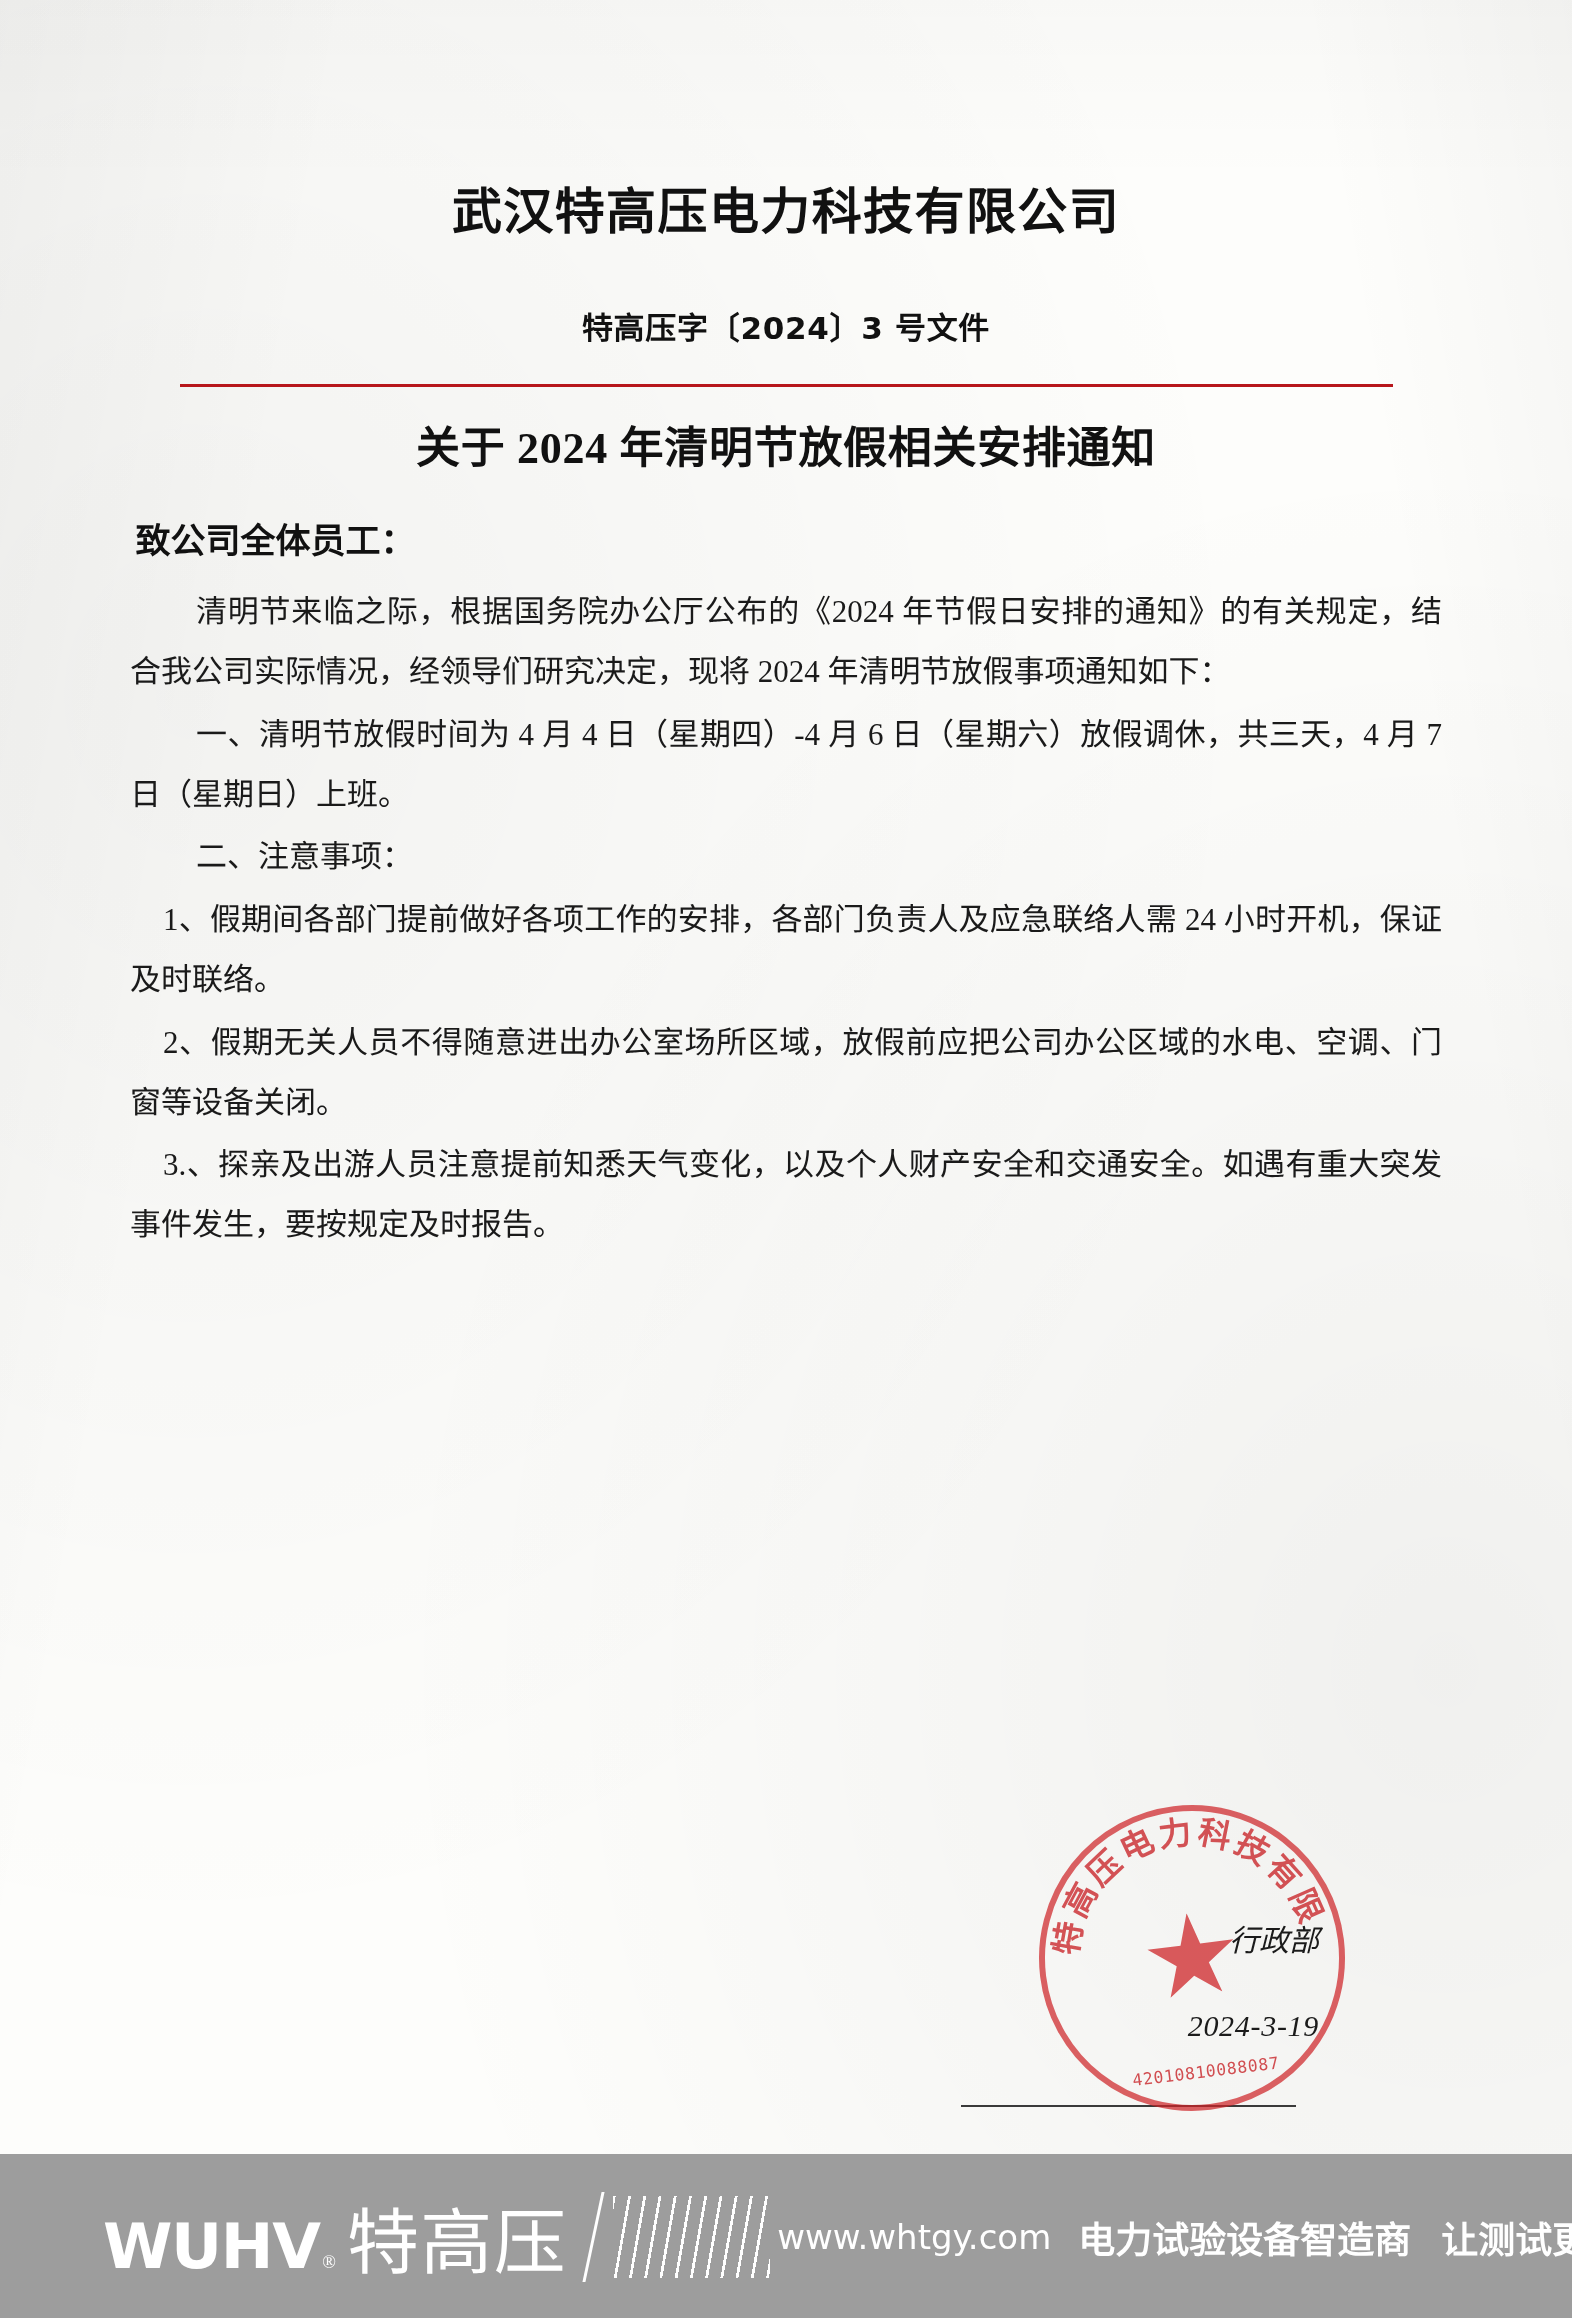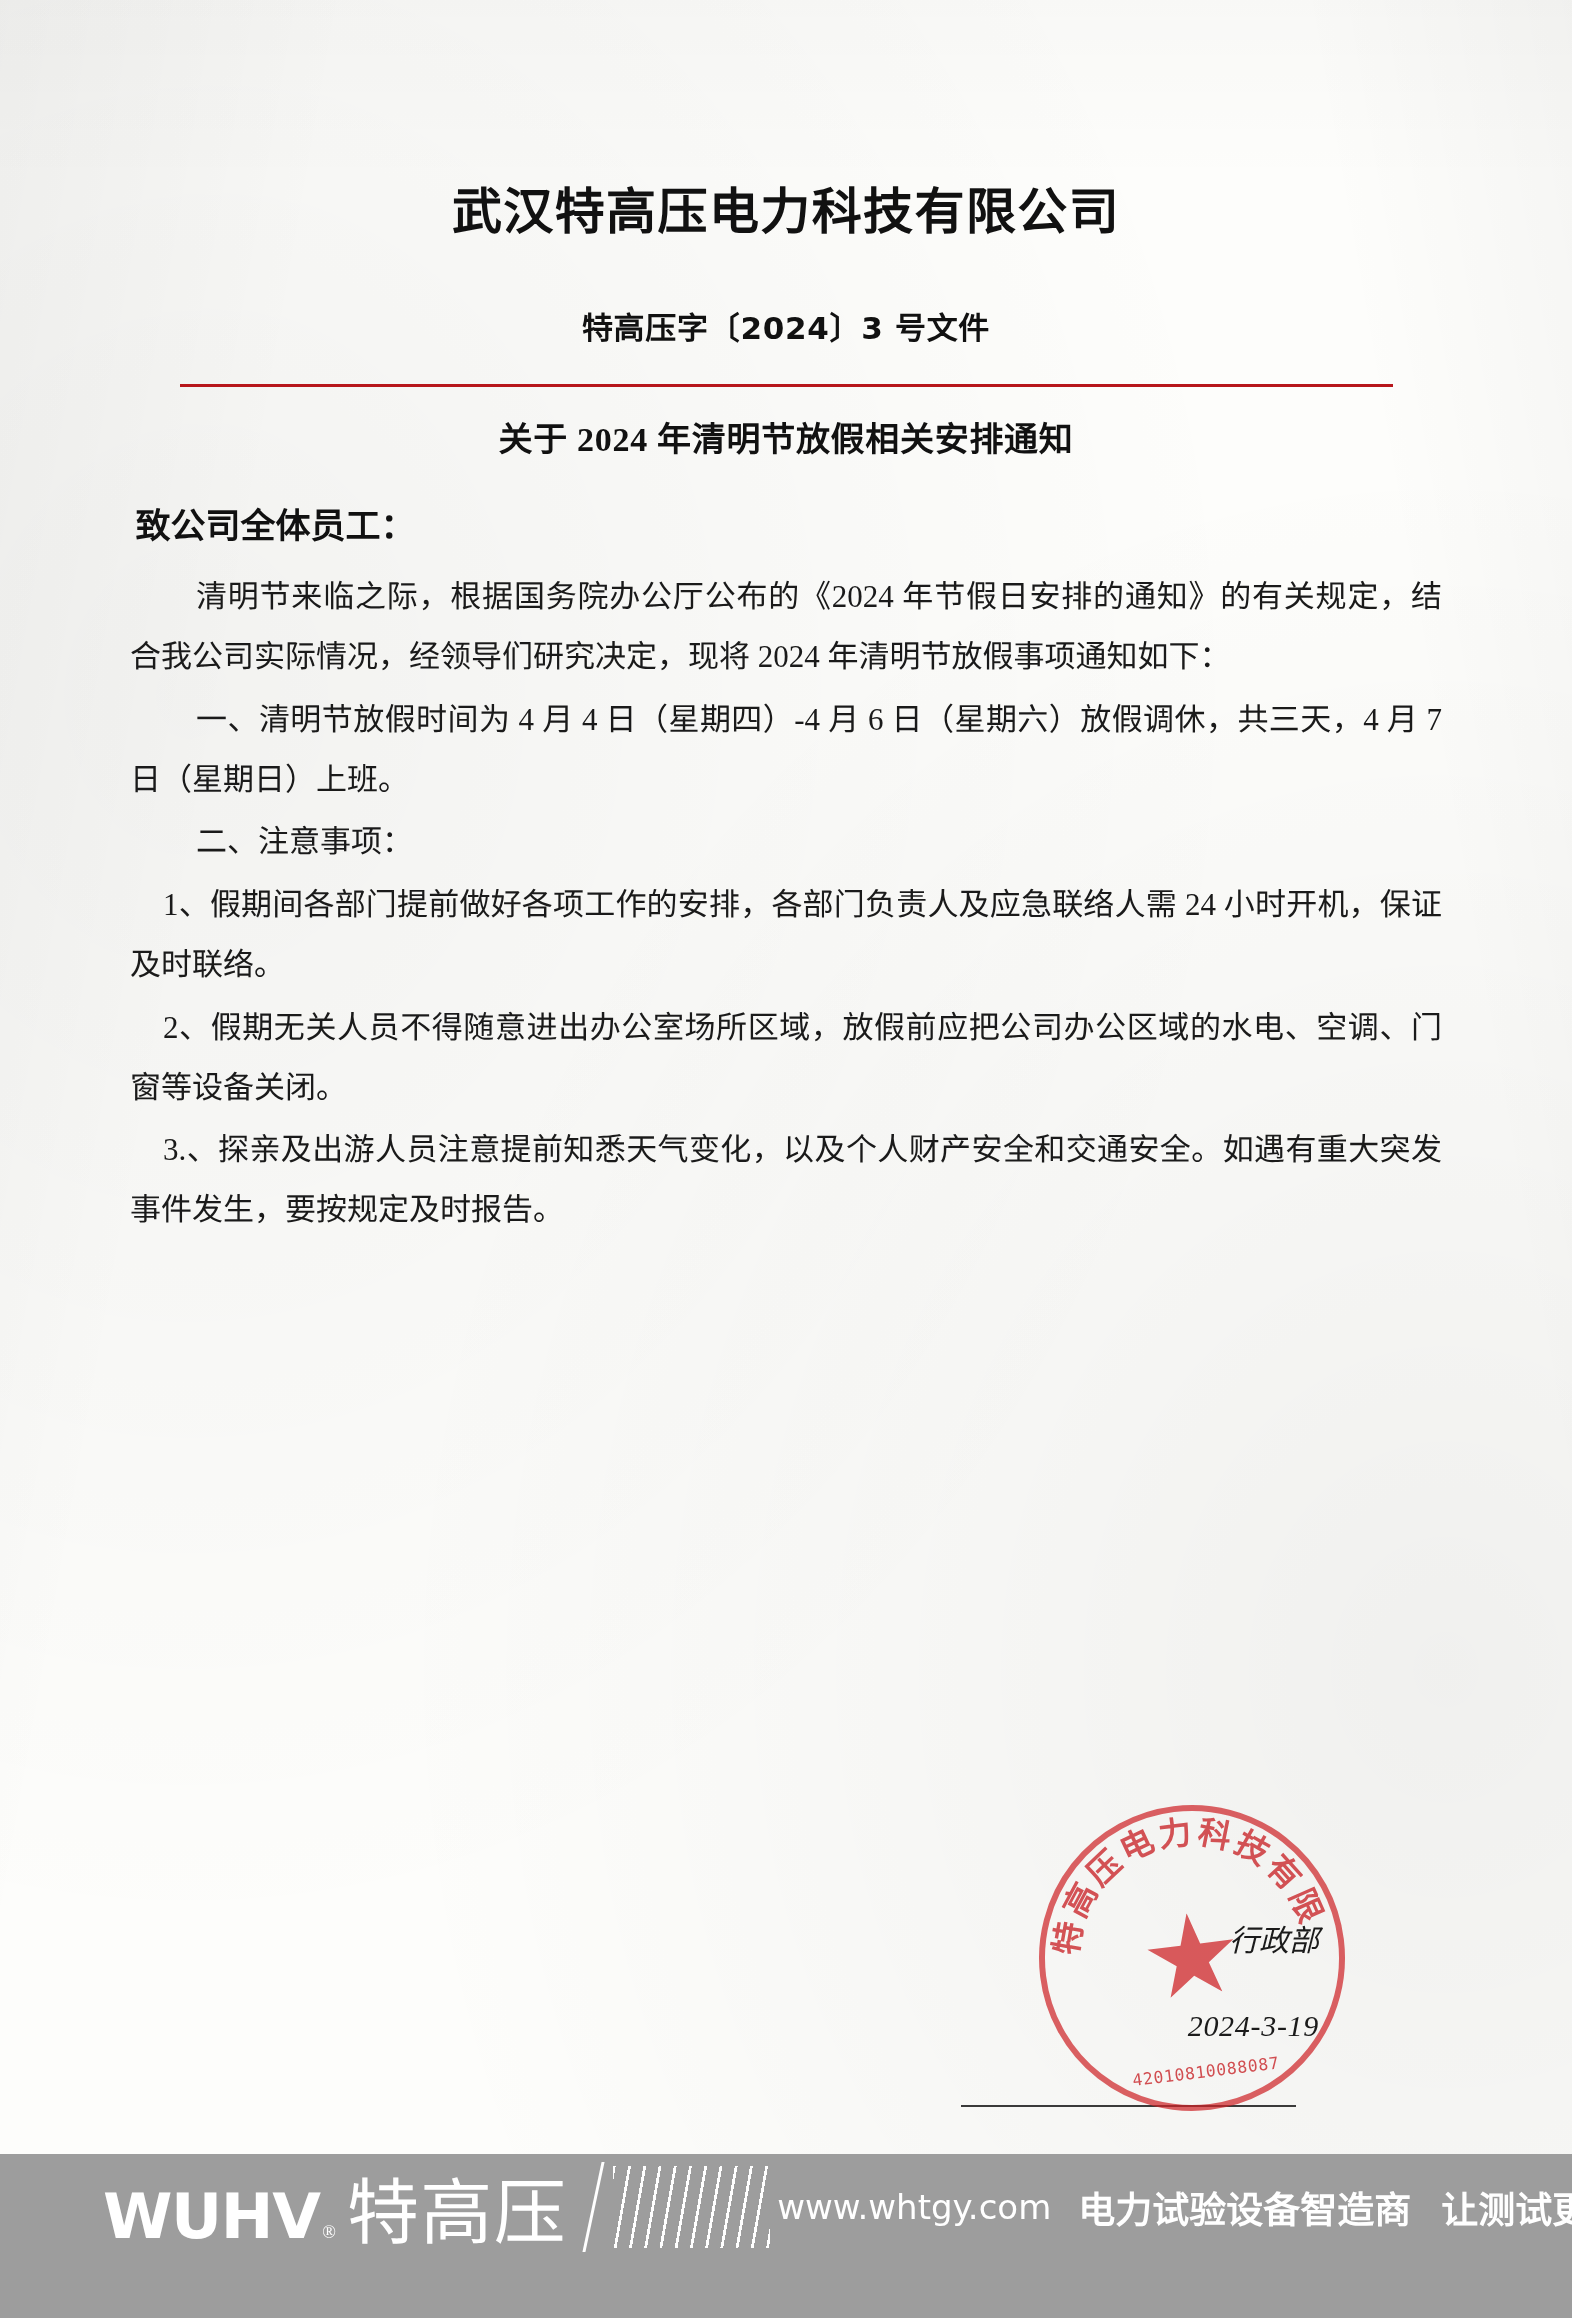--- a/index.html
+++ b/index.html
@@ -68,21 +68,21 @@
   .red-rule {
     margin: 36px auto 0 auto;
     width: 1213px;
     height: 3.4px;
     background: #b7161b;
   }
 
   .doc-title {
     margin-top: 24.6px;
     text-align: center;
-    font-size: 34px;
+    font-size: 44px;
     font-weight: bold;
     letter-spacing: 0.7px;
     color: #111;
   }
 
   .salutation {
     margin-top: 36px;
     margin-left: 5.5px;
     font-size: 35px;
     font-weight: bold;
@@ -195,21 +195,21 @@
 
   
   .footer {
     position: absolute;
     left: 0;
     bottom: 0;
     width: 1572px;
     height: 165px;
     background: #9d9d9d;
     display: flex;
-    align-items: flex-start;
+    align-items: center;
   }
   .footer-inner {
     display: flex;
     align-items: center;
     width: 100%;
     padding-left: 103px;
     box-sizing: border-box;
   }
   .brand {
     display: flex;

